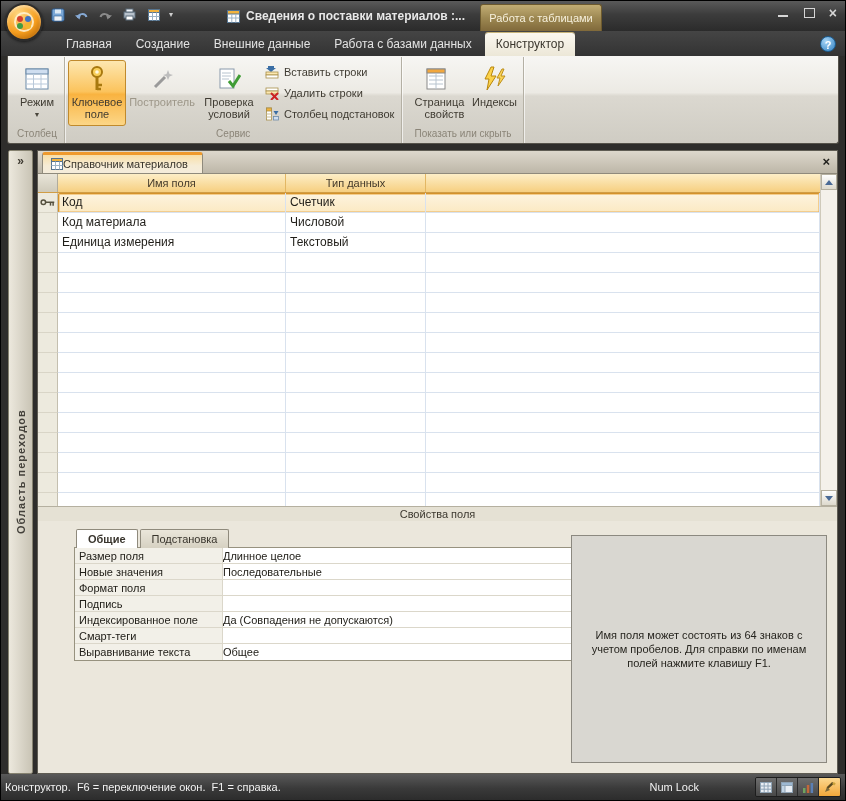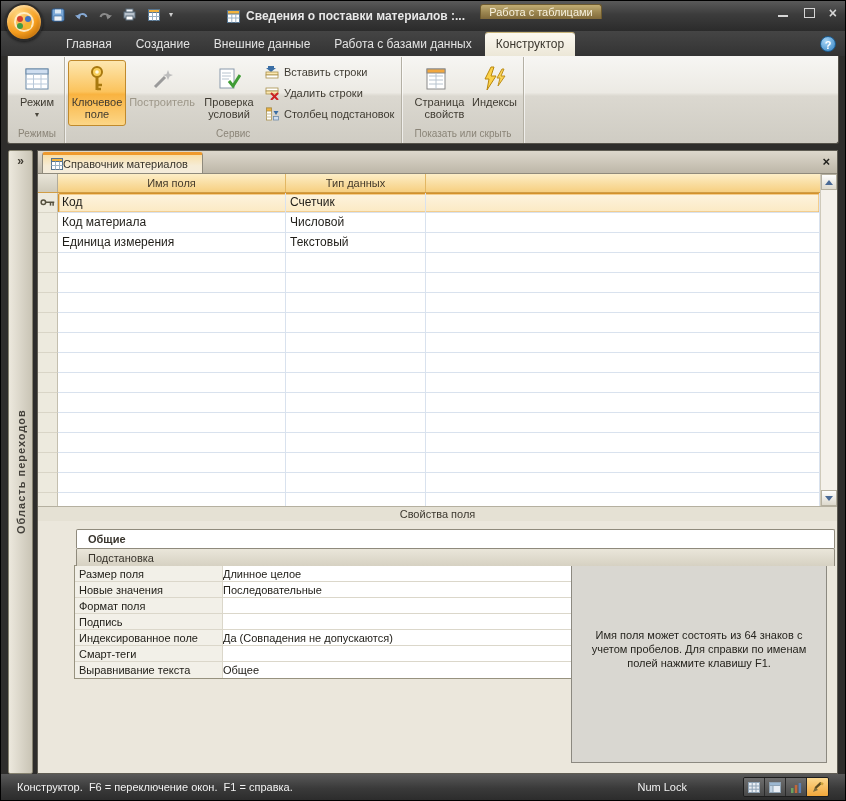--- a/index.html
+++ b/index.html
@@ -12,21 +12,21 @@
               background:linear-gradient(#5a5a5a,#3c3c3c 45%,#2b2b2b); }
   .orb { position:absolute; left:4px; top:2px; width:38px; height:38px; border-radius:50%; z-index:9;
          background:radial-gradient(circle at 35% 28%, #ffd984, #f59d1e 55%, #a35802 95%);
          border:2px solid #2c2c2c; box-shadow:0 1px 3px rgba(0,0,0,.6), inset 0 2px 3px rgba(255,255,255,.5);
          display:flex; align-items:center; justify-content:center; cursor:pointer; }
   .qat { position:absolute; left:48px; top:5px; display:flex; align-items:center; gap:7px; }
   .qat .qbtn { display:flex; align-items:center; justify-content:center; width:17px; height:17px; }
   .qat .caret { color:#cfcfcf; font-size:8px; }
   .app-title { position:absolute; left:226px; top:8px; display:flex; align-items:center; gap:6px;
                color:#e8e8e8; font-size:12px; white-space:nowrap;font-weight:bold; }
-  .ctx-group { position:absolute; left:479px; top:3px; width:122px; height:15px;
+  .ctx-group { position:absolute; left:479px; top:3px; width:122px; height:27px;
                background:linear-gradient(#c2ad74,#9d8852 50%,#80693a);
                border:1px solid #6d5a2e; border-bottom:none; border-radius:3px 3px 0 0;
                color:#f7f1dd; font-size:11px; display:flex; align-items:center; justify-content:center; }
   .win-controls { position:absolute; right:8px; top:7px; display:flex; gap:14px; align-items:center; }
   .wc { width:12px; height:10px; position:relative; cursor:pointer; }
   .wc-min::after { content:""; position:absolute; left:1px; right:1px; bottom:1px; height:2px; background:#d6d6d6; }
   .wc-max::after { content:""; position:absolute; left:1px; top:0; width:9px; height:8px; border:1.5px solid #d6d6d6; }
   .wc-close { color:#d6d6d6; font-size:14px; line-height:10px; font-weight:bold; width:auto; }
 
   
@@ -102,37 +102,37 @@
   .vscroll { width:17px; flex:none; background:#f4f1ea; border-left:1px solid #cfcaba;
              display:flex; flex-direction:column; justify-content:space-between; align-items:center; }
   .sb-btn { width:16px; height:16px; background:linear-gradient(#fefefe,#ddd9cd); border:1px solid #b5b0a0;
             display:flex; align-items:center; justify-content:center; cursor:pointer; }
   .tri-up { width:0; height:0; border-left:4px solid transparent; border-right:4px solid transparent; border-bottom:5px solid #4a6a96; }
   .tri-down { width:0; height:0; border-left:4px solid transparent; border-right:4px solid transparent; border-top:5px solid #4a6a96; }
 
   .props-caption { height:15px; flex:none; background:#e5e1d4; border-top:1px solid #b5b0a0;
                    font-size:11px; color:#3c382f; text-align:center; line-height:15px; }
   .props { height:252px; flex:none; background:#ebe7dc; position:relative; padding:8px 0 0 36px; }
-  .ptabs { display:flex; margin-left:2px; position:relative; z-index:2;flex-direction:column; }
+  .ptabs { display:flex; margin-left:2px; position:relative; z-index:2; }
   .ptab { padding:3px 11px 2px 11px; font-size:11px; color:#38342c; background:linear-gradient(#eae6da,#d6d1c2);
           border:1px solid #8f8a7c; border-bottom:none; border-radius:2px 2px 0 0; margin-right:2px; cursor:pointer; }
   .ptab.active { background:#fff; font-weight:bold; padding-bottom:3px; }
   .pgrid { width:528px; border:1px solid #97927f; background:#fff; margin-top:-1px; }
   .prow { display:flex; height:16px; border-bottom:1px solid #dbd7ca; font-size:11px; }
   .prow:last-child { border-bottom:none; }
   .plabel { width:148px; flex:none; background:#f2f0e8; border-right:1px solid #dbd7ca;
             padding:2px 4px 0 4px; color:#23211b; white-space:nowrap; overflow:hidden; }
   .pvalue { flex:1; padding:2px 4px 0 0; white-space:nowrap; overflow:hidden; color:#23211b; }
   .props-help { position:absolute; right:10px; top:14px; width:256px; height:228px;
                 background:#d9d7d1; border:1px solid #8c8980; display:flex; align-items:center;
                 justify-content:center; padding:0 16px; font-size:11px; color:#26241e; text-align:center; line-height:14px; }
 
   
   .statusbar { height:26px; flex:none; background:linear-gradient(#595959,#3a3a3a 55%,#2c2c2c);
-               display:flex; align-items:center; padding:0 16px; color:#f2f2f2; font-size:11px; gap:8px; }
+               display:flex; align-items:center; padding:0 4px; color:#f2f2f2; font-size:11px; gap:8px; }
   .sb-msg { flex:1; white-space:pre; }
   .numlock { white-space:nowrap; }
   .viewbtns { display:flex; border:1px solid #1d1d1d; border-radius:2px; overflow:hidden; margin-left:4px; }
   .vb { width:21px; height:18px; background:linear-gradient(#6e6e6e,#484848); display:flex;
         align-items:center; justify-content:center; border-right:1px solid #2a2a2a; cursor:pointer; }
   .vb:last-child { border-right:none; }
   .vb.active { background:linear-gradient(#fcd88f,#f2a73a); }
 </style>
 </head>
 <body>
@@ -233,21 +233,21 @@
                 <line x1="9.5" y1="7" x2="9.5" y2="22" stroke="#b9c9da"></line>
                 <line x1="17" y1="7" x2="17" y2="22" stroke="#b9c9da"></line>
                 <line x1="2" y1="12" x2="24" y2="12" stroke="#b9c9da"></line>
                 <line x1="2" y1="17" x2="24" y2="17" stroke="#b9c9da"></line>
               </svg>
           </span>
           <span>Режим</span>
           <span class="vcaret">▼</span>
         </div>
       </div>
-      <div class="rgroup-label">Режимы</div>
+      <div class="rgroup-label">Столбец</div>
     </div>
 
     <div class="rgroup">
       <div class="rgroup-body">
         <div class="bigbtn key-active" style="width:58px;">
           <span class="bicon">
             <svg width="20" height="28" viewBox="0 0 20 28">
                 <circle cx="10" cy="7" r="5" fill="#f9cf5a" stroke="#a8790f" stroke-width="2"></circle>
                 <circle cx="10" cy="7" r="1.8" fill="#fff8e0"></circle>
                 <line x1="10" y1="12" x2="10" y2="25" stroke="#a8790f" stroke-width="3"></line>

